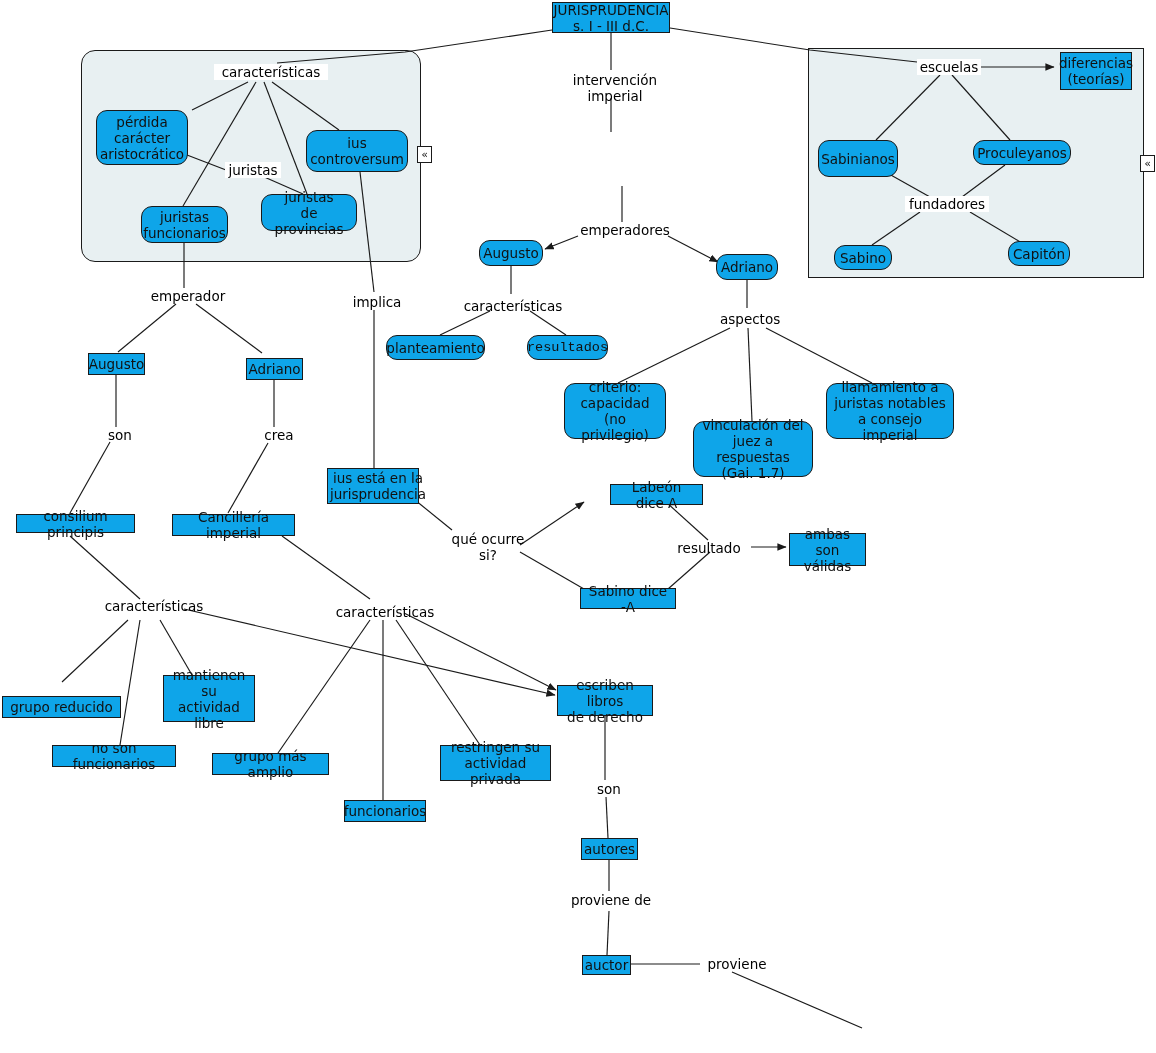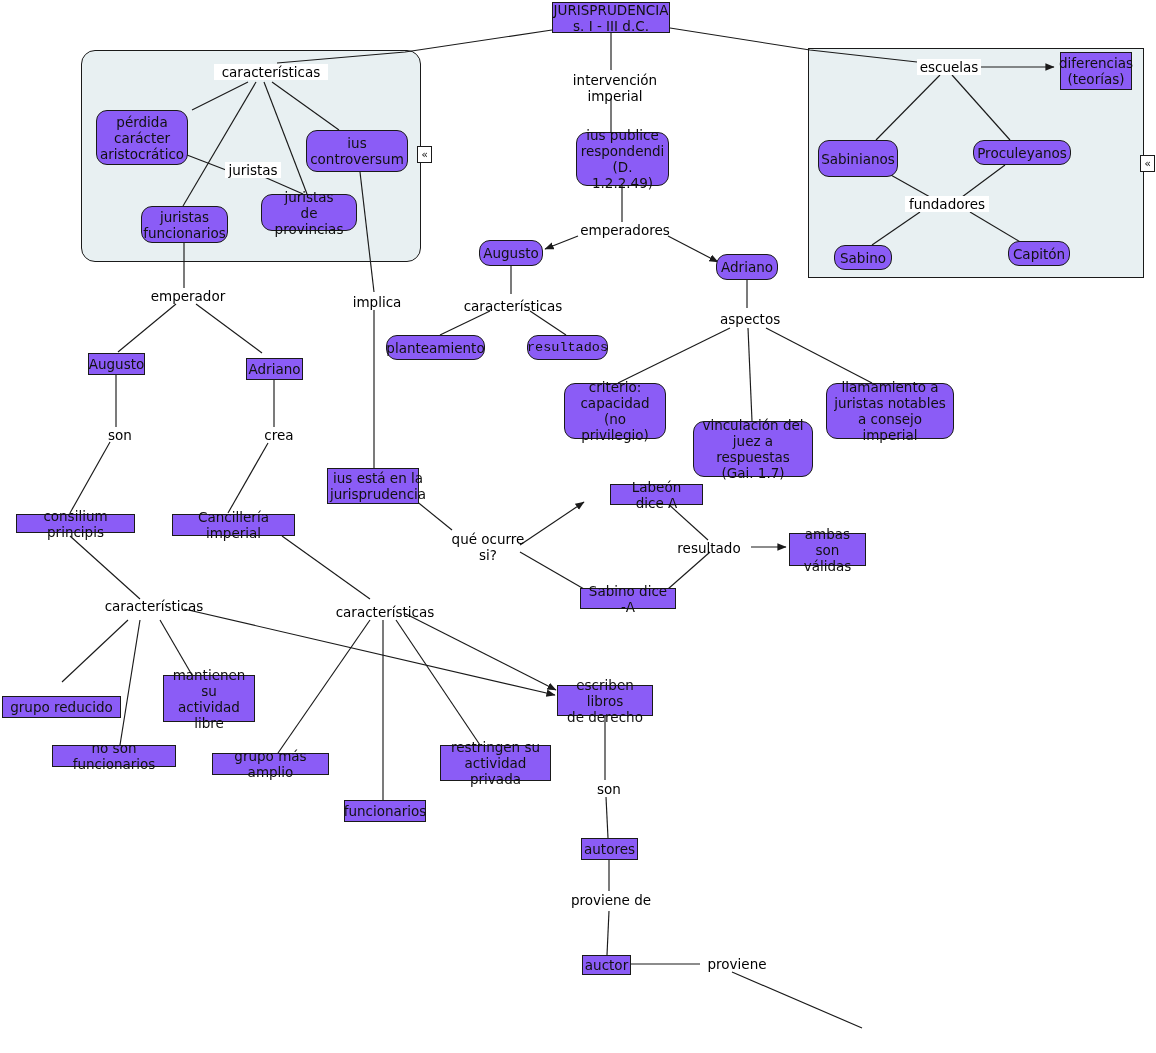--- a/index.html
+++ b/index.html
@@ -31,21 +31,21 @@
     background: #e8f0f2;
     border: 1px solid #1a1a1a;
     box-sizing: border-box;
   }
   .cluster.rounded { border-radius: 14px; }
   .cluster.sharp   { border-radius: 0; }
 
   .node {
     position: absolute;
     box-sizing: border-box;
-    background: #8b5cf6;
+    background: #0ea5e9;
     border: 1px solid #1a1a1a;
     color: #111111;
     font-size: 13.5px;
     line-height: 16px;
     text-align: center;
     display: flex;
     align-items: center;
     justify-content: center;
     padding: 2px 6px;
     white-space: pre-line;
@@ -202,23 +202,20 @@
   <div class="node rounded" style="left:96px;  top:110px; width:92px;  height:55px;">pérdida
 carácter
 aristocrático</div>
   <div class="node rounded" style="left:306px; top:130px; width:102px; height:42px;">ius
 controversum</div>
   <div class="node rounded" style="left:141px; top:206px; width:87px;  height:37px;">juristas
 funcionarios</div>
   <div class="node rounded" style="left:261px; top:194px; width:96px;  height:37px;">juristas
 de provincias</div>
 
-  <div class="node rounded" style="left:576px; top:132px; width:93px;  height:54px;">ius publice
-respondendi
-(D. 1.2.2.49)</div>
   <div class="node rounded" style="left:479px; top:240px; width:64px;  height:26px;">Augusto</div>
   <div class="node rounded" style="left:716px; top:254px; width:62px;  height:26px;">Adriano</div>
   <div class="node rounded" style="left:386px; top:335px; width:99px;  height:25px;">planteamiento</div>
   <div class="node rounded" style="left:527px; top:335px; width:81px;  height:25px;font-family:Liberation Mono, monospace;">resultados</div>
   <div class="node rounded" style="left:564px; top:383px; width:102px; height:56px;">criterio:
 capacidad
 (no privilegio)</div>
   <div class="node rounded" style="left:693px; top:421px; width:120px; height:56px;">vinculación del
 juez a respuestas
 (Gai. 1.7)</div>

